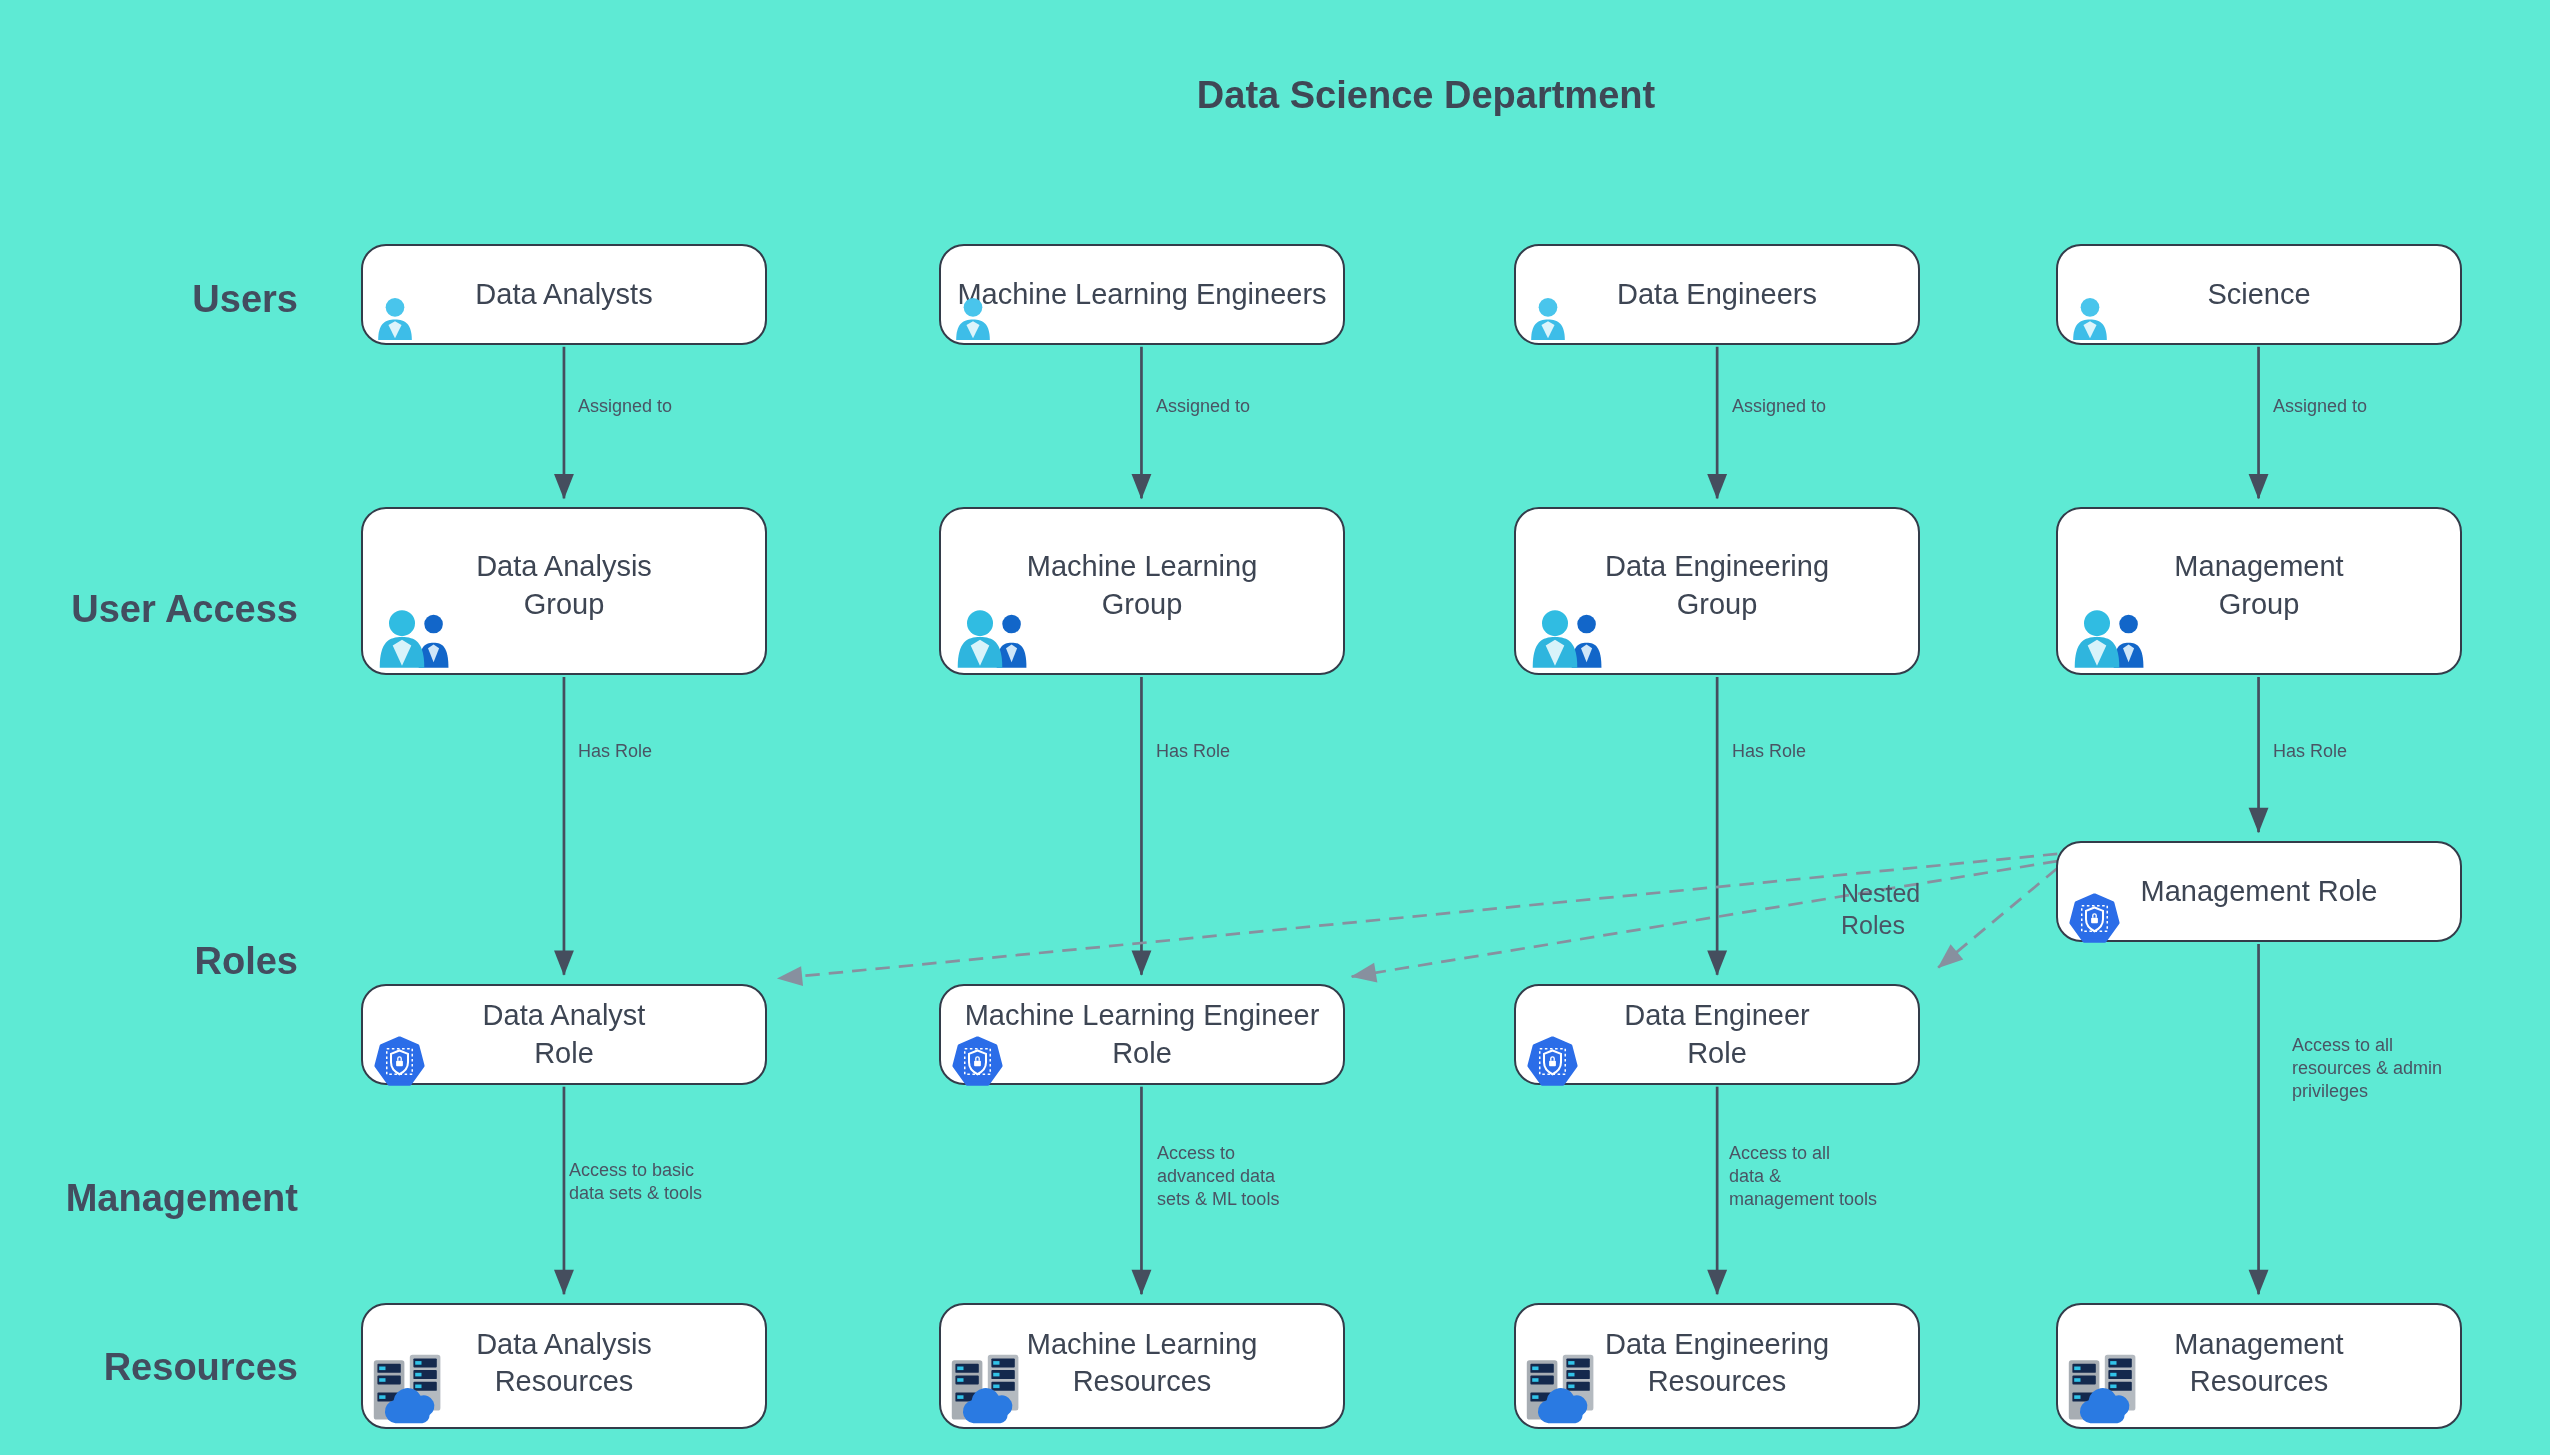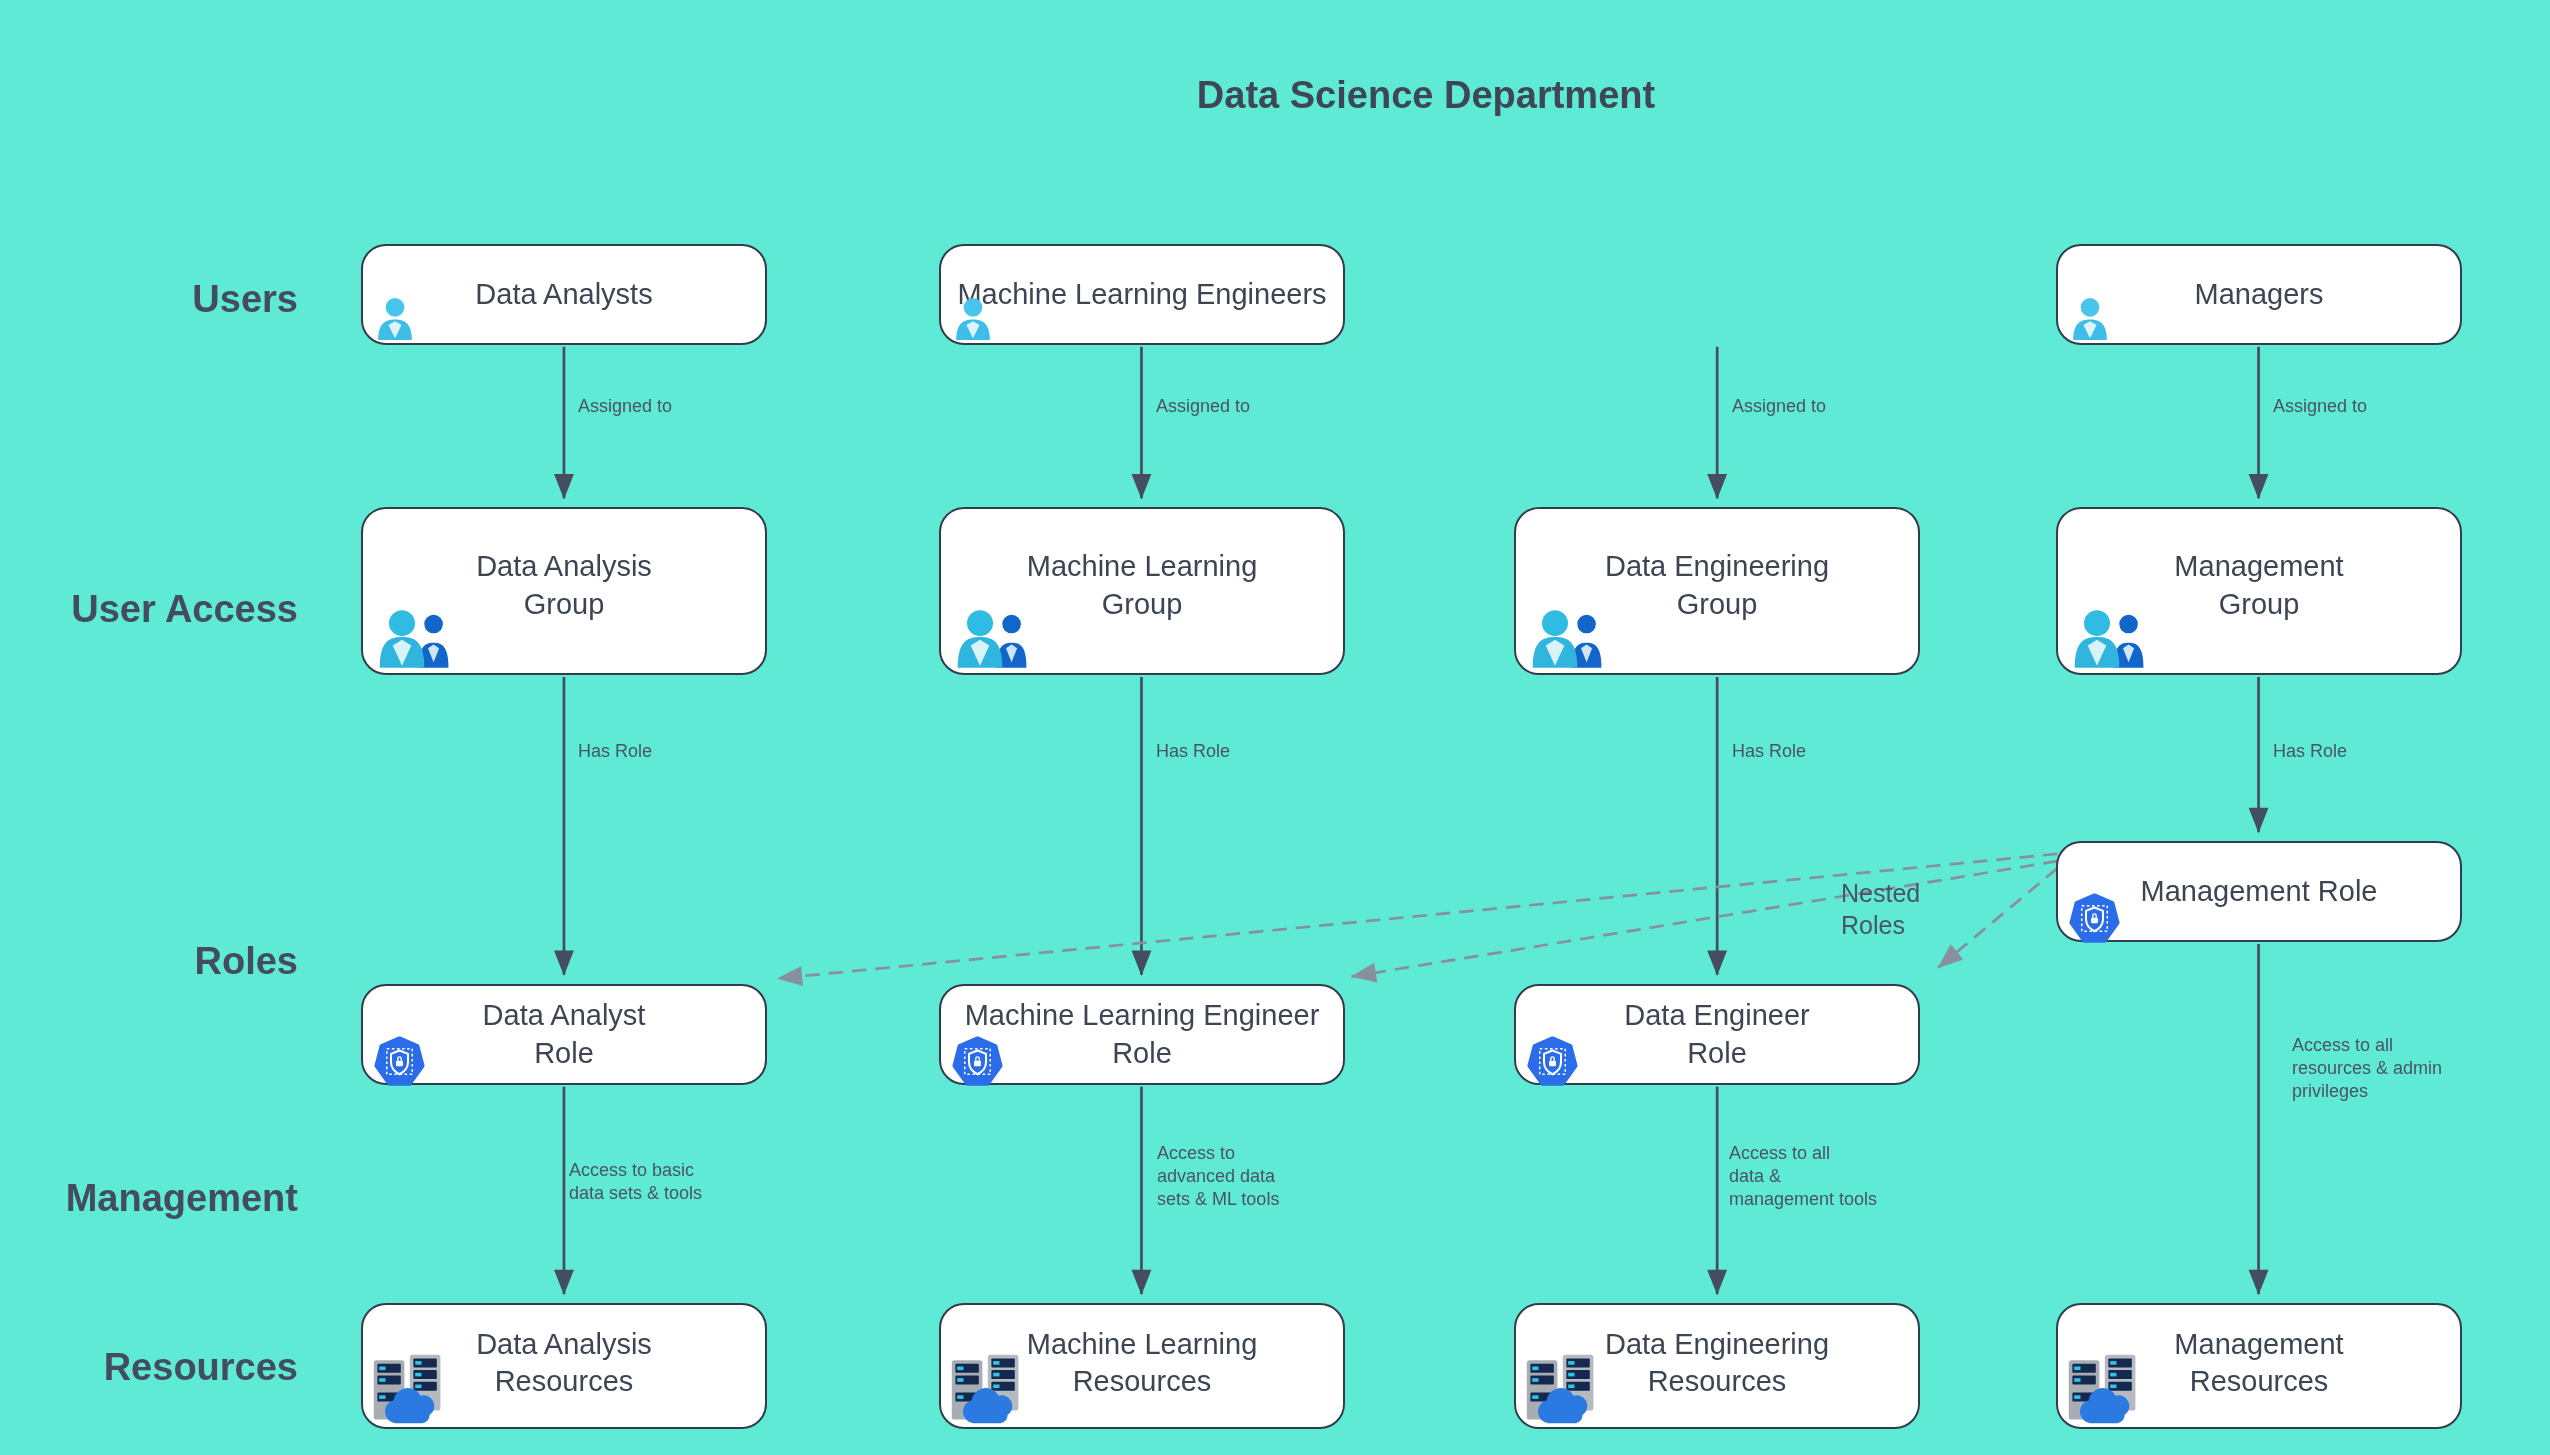--- a/index.html
+++ b/index.html
@@ -168,20 +168,26 @@
         </svg></span>
     <span>Machine Learning
 Resources</span>
   </div>
   <div class="edgelabel" style="left:1156px;top:395px">Assigned to</div>
   <div class="edgelabel" style="left:1156px;top:740px">Has Role</div>
   <div class="edgelabel centered" style="left:1157px;top:1142px;width:208px">Access to
 advanced data
 sets &amp; ML tools</div>
 
+  <div class="node user-node" style="left:1514px;top:244px">
+    <span class="icon icon-user"><svg width="38" height="43" viewBox="0 0 42 48">
+          <use href="#sym-user"></use>
+        </svg></span>
+    <span>Data Engineers</span>
+  </div>
   <div class="node group-node" style="left:1514px;top:507px">
     <span class="icon icon-group"><svg width="78" height="60" viewBox="0 0 86 66">
           <use href="#sym-group"></use>
         </svg></span>
     <span>Data Engineering
 Group</span>
   </div>
   <div class="node role-node" style="left:1514px;top:984px">
     <span class="icon icon-role"><svg width="51" height="51" viewBox="0 0 56 56">
           <use href="#sym-role"></use>
@@ -199,21 +205,21 @@
   <div class="edgelabel" style="left:1732px;top:395px">Assigned to</div>
   <div class="edgelabel" style="left:1732px;top:740px">Has Role</div>
   <div class="edgelabel centered" style="left:1729px;top:1142px;width:217px">Access to all
 data &amp;
 management tools</div>
 
   <div class="node user-node" style="left:2056px;top:244px">
     <span class="icon icon-user"><svg width="38" height="43" viewBox="0 0 42 48">
           <use href="#sym-user"></use>
         </svg></span>
-    <span>Managers</span>
+    <span>Science</span>
   </div>
   <div class="node group-node" style="left:2056px;top:507px">
     <span class="icon icon-group"><svg width="78" height="60" viewBox="0 0 86 66">
           <use href="#sym-group"></use>
         </svg></span>
     <span>Management
 Group</span>
   </div>
   <div class="node role-node" style="left:2056px;top:841px">
     <span class="icon icon-role"><svg width="51" height="51" viewBox="0 0 56 56">

